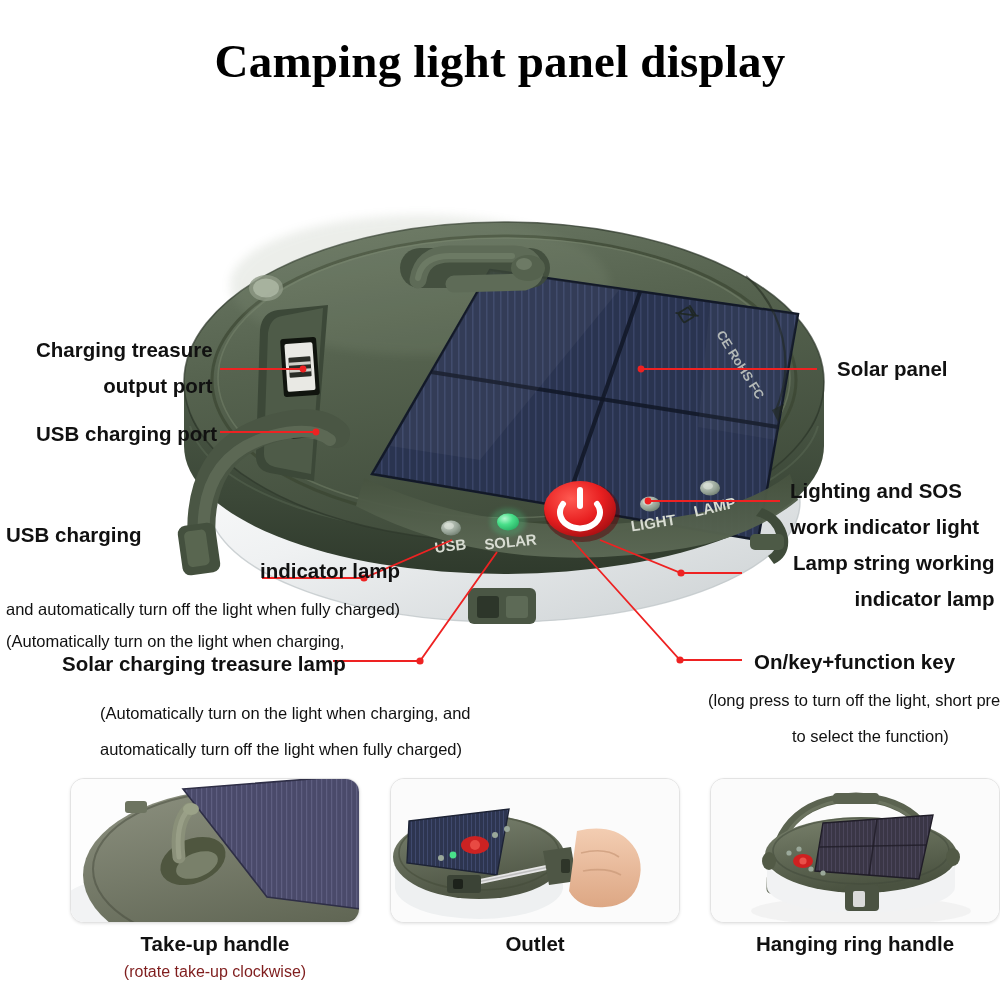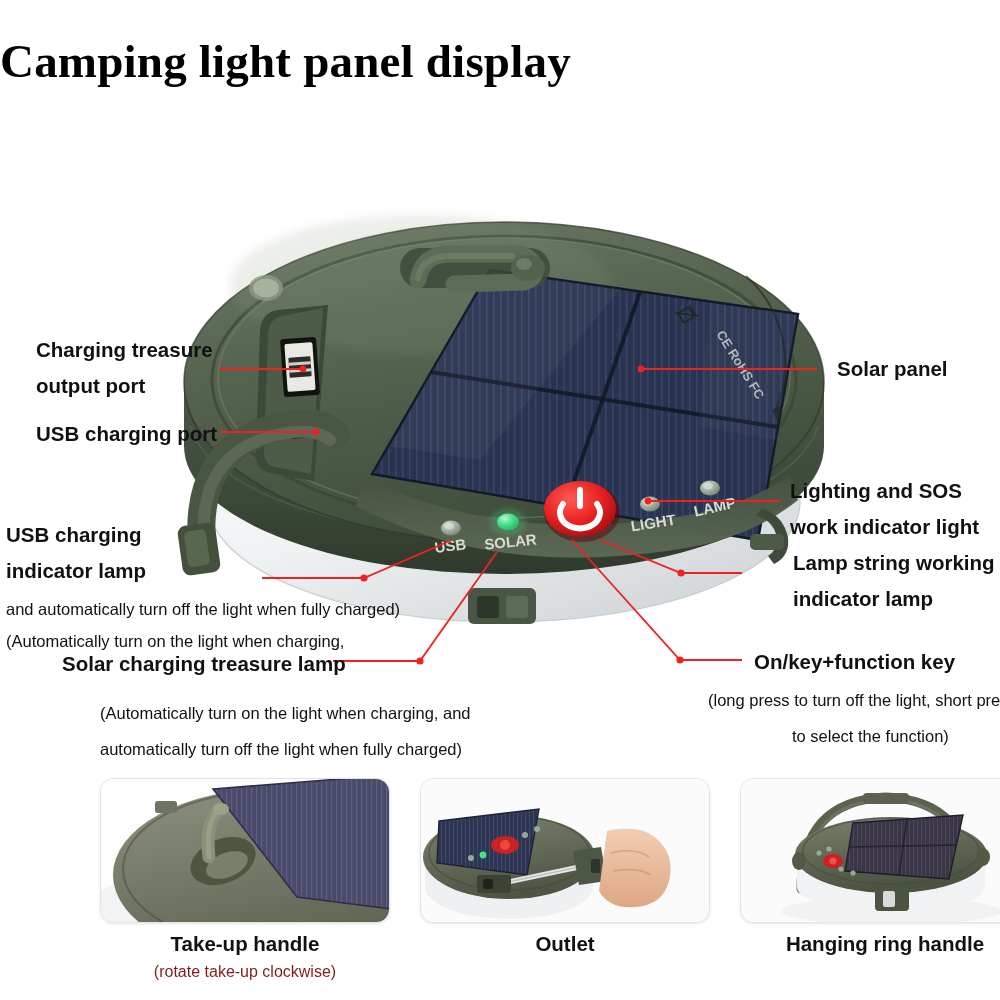--- a/index.html
+++ b/index.html
@@ -10,44 +10,44 @@
     font-family:"Liberation Sans", sans-serif;
     overflow:hidden;
     position:relative;
     color:#0d0d0d;
   }
   #stage { position:absolute; inset:0; }
 
   
   .title {
     position:absolute; left:0; top:34px; width:1000px;
-    text-align:left;
+    text-align:center;
     font-family:"Liberation Serif", serif;
     font-weight:bold;
     font-size:47px;
     letter-spacing:0.2px;
     color:#000;
   }
 
   
   .lbl { position:absolute; color:#111; line-height:1.38; }
   .lbl .hd { font-size:20.5px; font-weight:bold; white-space:nowrap; }
-  .lbl .hd2 { font-size:20.5px; font-weight:bold; white-space:nowrap; }
+  .lbl .hd2 { font-size:20.5px; font-weight:bold; white-space:nowrap;text-align:right; }
   .lbl .sub { font-size:16.5px; font-weight:normal; white-space:nowrap; }
   .lbl.r { text-align:left; }
 
   
   svg.layer { position:absolute; left:0; top:0; width:1000px; height:1000px; overflow:visible; }
   svg.layer.lines { pointer-events:none; }
 
   
   #product { position:absolute; left:150px; top:110px; width:700px; height:580px; }
 
   
-  .thumbs { position:absolute; left:0; top:778px; width:845px; height:222px;margin-left:30px; }
+  .thumbs { position:absolute; left:0; top:778px; width:845px; height:222px; }
   .thumb-wrap { position:absolute; width:290px; }
   .thumb {
     width:290px; height:145px; border-radius:14px;
     background:#fdfdfd;
     border:1px solid #e3e3e3;
     box-shadow:0 1px 3px rgba(0,0,0,.10);
     overflow:hidden; position:relative;
   }
   .thumb svg { display:block; width:290px; height:145px; }
   .tcap { text-align:center; margin-top:9px; }

